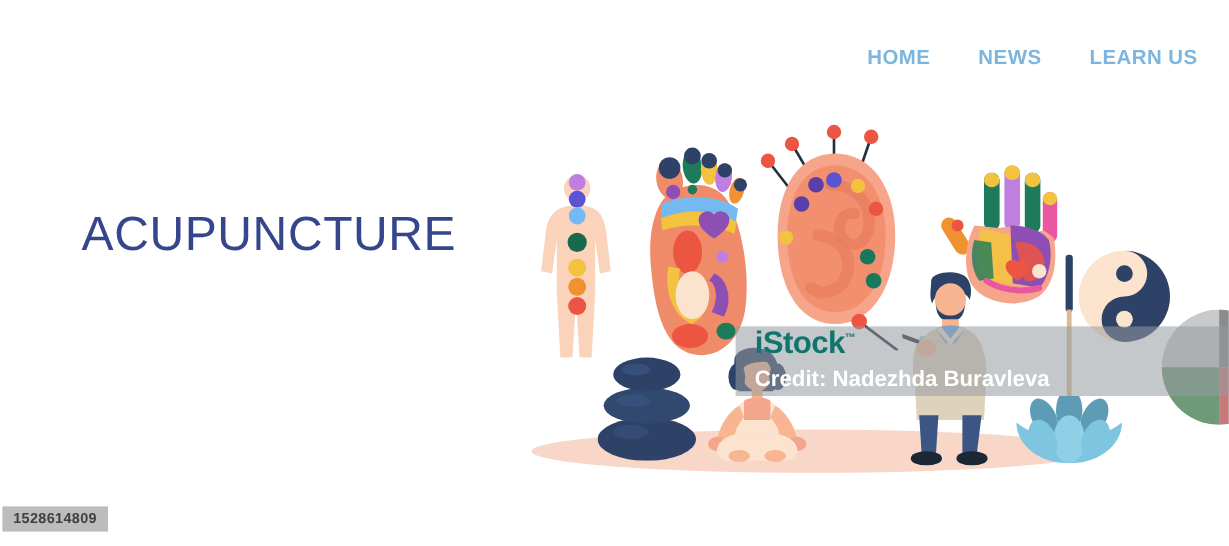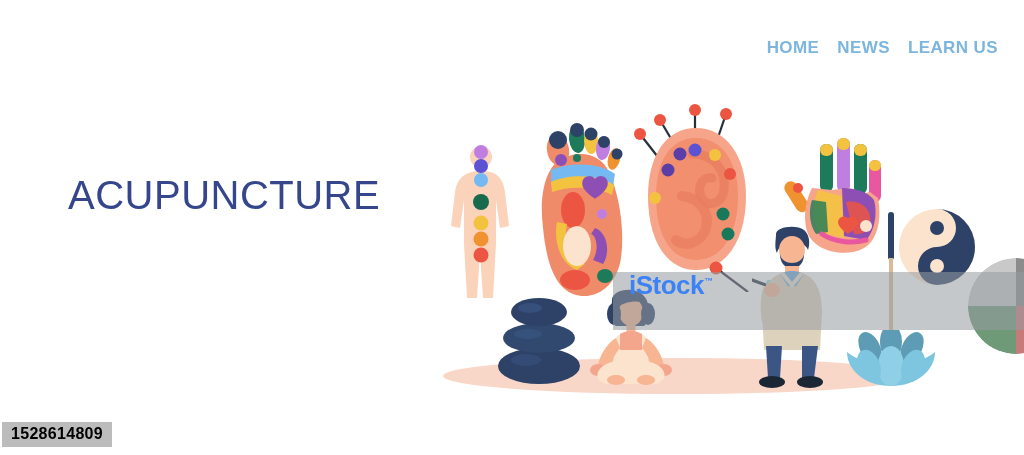--- a/index.html
+++ b/index.html
@@ -17,21 +17,21 @@
     background: #ffffff;
     overflow: hidden;
   }
 
   
   .nav {
     position: absolute;
     top: 38px;
     right: 26px;
     display: flex;
-    gap: 18px;
+    gap: 40px;
     align-items: center;
   }
   .nav-item {
     color: #7cb5de;
     font-size: 17px;
     font-weight: bold;
     letter-spacing: 0.4px;
     cursor: pointer;
     white-space: nowrap;
   }
@@ -128,21 +128,21 @@
     width: 411px;
     height: 58px;
     background: rgba(150,155,160,0.55);
   }
   .wm-istock {
     position: absolute;
     left: 629px;
     top: 272px;
     font-size: 26px;
     font-weight: bold;
-    color: #3b82f6;
+    color: #0f766e;
     letter-spacing: -0.5px;
     line-height: 1;
   }
   .wm-tm {
     font-size: 9px;
     vertical-align: super;
     font-weight: bold;
   }
   .wm-credit {
     position: absolute;
@@ -153,22 +153,22 @@
     color: #ffffff;
     line-height: 1;
     white-space: nowrap;
   }
   .wm-id {
     position: absolute;
     left: 2px;
     top: 422px;
     padding: 3px 9px 4px 9px;
     background: #bcbcbc;
-    color: #000000;
-    font-size: 16px;
+    color: #404040;
+    font-size: 12px;
     font-weight: bold;
     letter-spacing: 0.3px;
   }
 </style>
 </head>
 <body>
 
 <div class="stage">
 
   <nav class="nav">
@@ -344,15 +344,16 @@
     <ellipse cx="27" cy="18" rx="10" ry="17" fill="#5e9cb5" transform="rotate(-26 27 18)"></ellipse>
     <ellipse cx="69" cy="18" rx="10" ry="17" fill="#5e9cb5" transform="rotate(26 69 18)"></ellipse>
     <path d="M48 56 C22 56 4 40 4 22 C14 30 30 36 48 36 C66 36 82 30 92 22 C92 40 74 56 48 56 Z" fill="#7ec6e0"></path>
     <ellipse cx="48" cy="36" rx="13" ry="20" fill="#8fd0e6"></ellipse>
     <ellipse cx="26" cy="36" rx="11" ry="17" fill="#7ec6e0" transform="rotate(-22 26 36)"></ellipse>
     <ellipse cx="70" cy="36" rx="11" ry="17" fill="#7ec6e0" transform="rotate(22 70 36)"></ellipse>
   </svg>
 
   <div class="wm-band"></div>
   <div class="wm-istock"><span>iStock</span><span class="wm-tm">™</span></div>
+  <div class="wm-credit">Credit: Nadezhda Buravleva</div>
   <div class="wm-id">1528614809</div>
 
 </div>
 
 </body></html>

